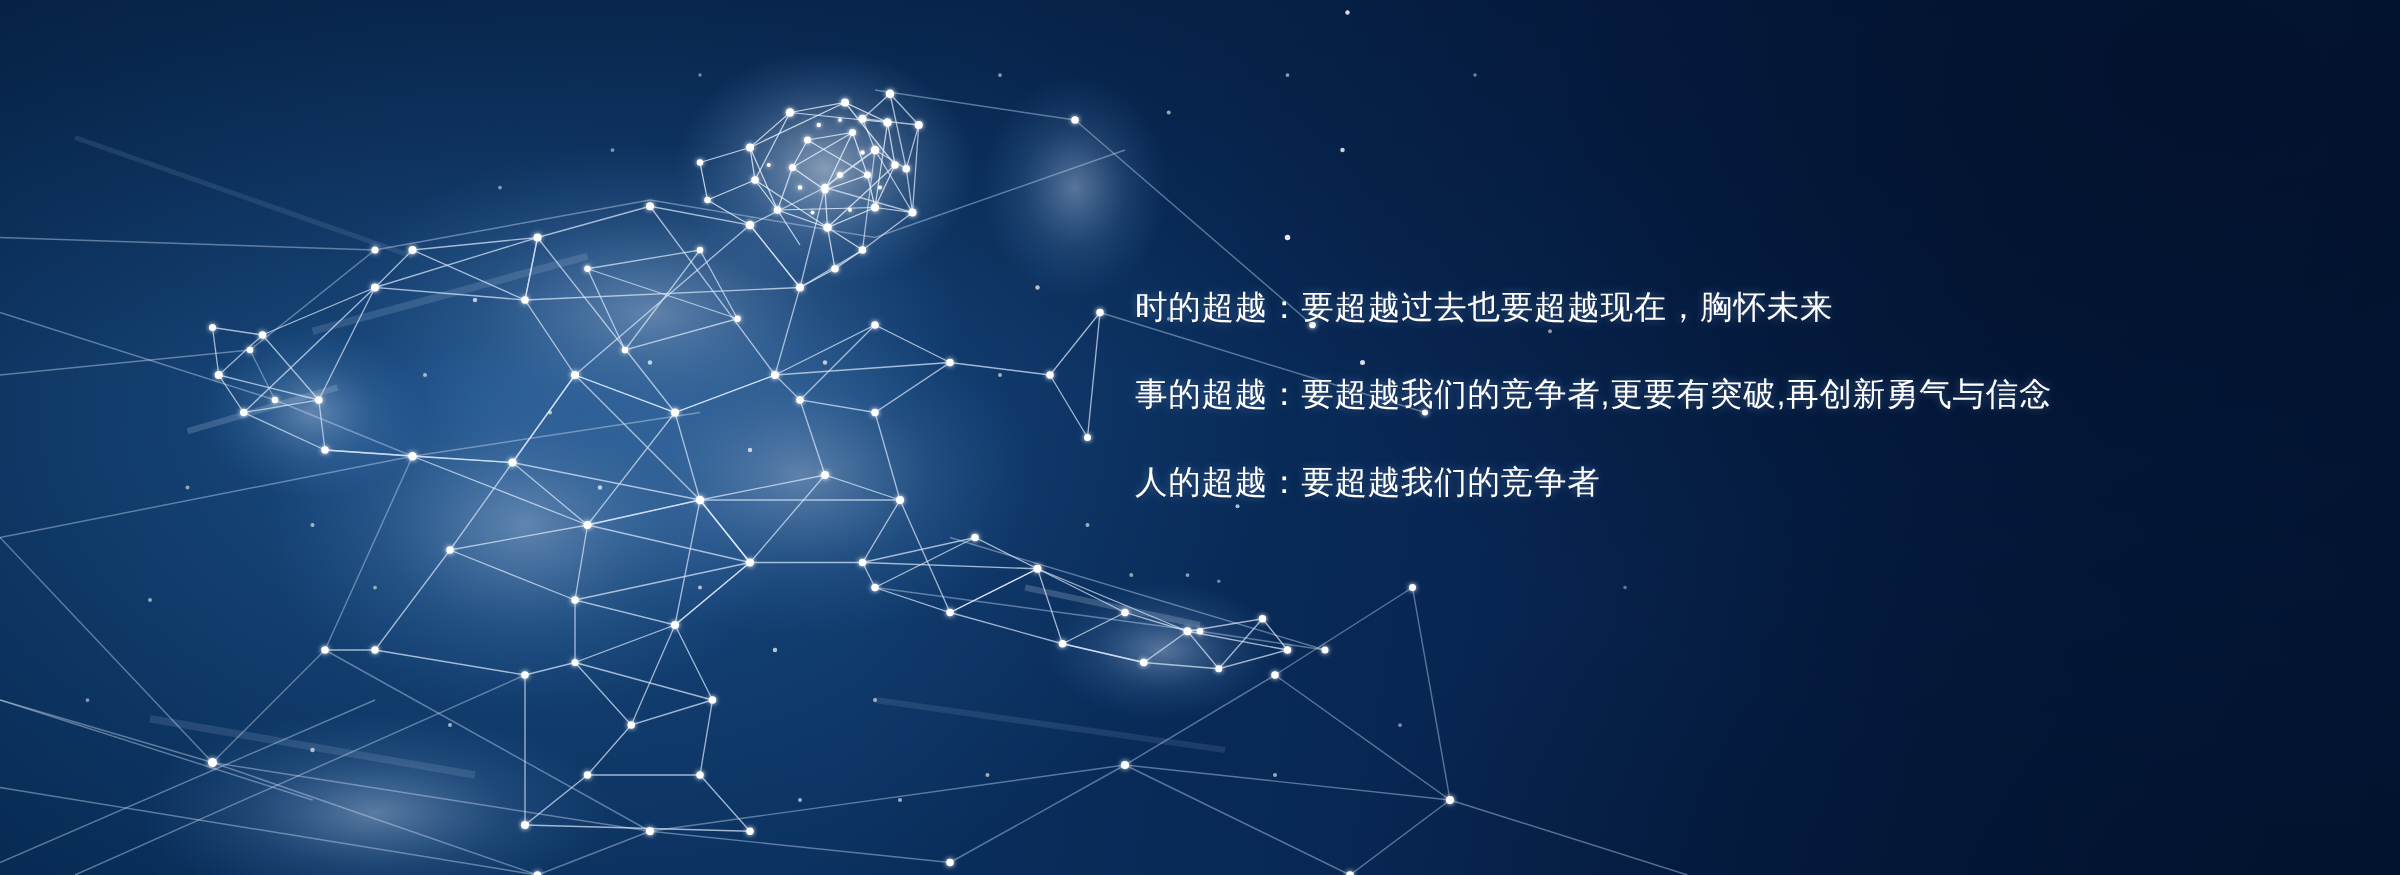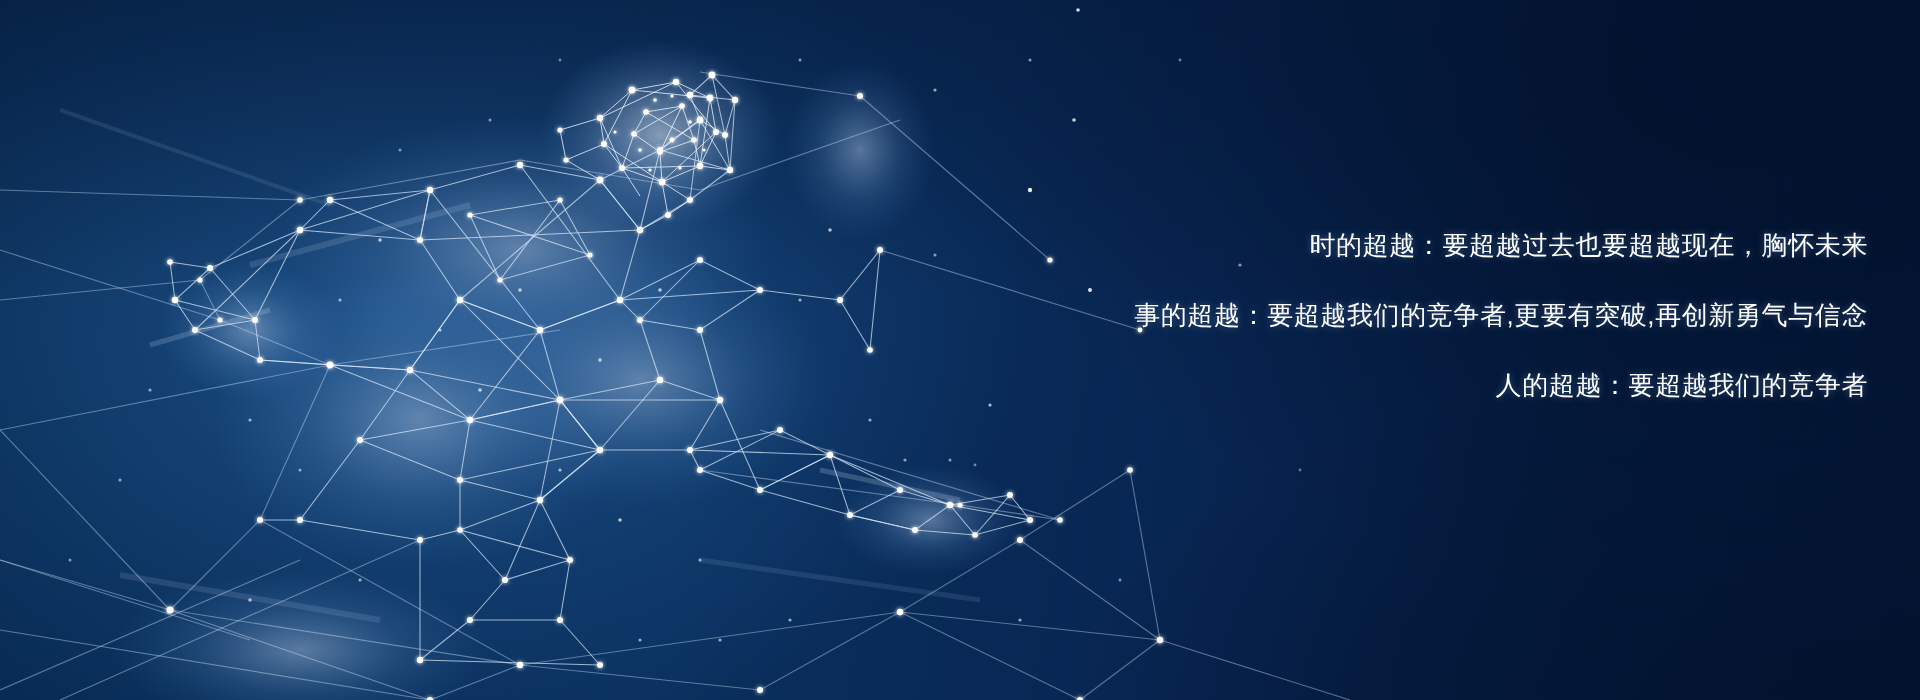--- a/index.html
+++ b/index.html
@@ -8,21 +8,20 @@
     padding: 0;
     background: #03152c;
   }
   #stage {
     position: relative;
     width: 1920px;
     height: 700px;
     overflow: hidden;
     font-family: "Liberation Sans", "DejaVu Sans", sans-serif;
     background: #0a3d7a;
-    text-align: right;
   }
   
   .bg-base {
     position: absolute; inset: 0;
     background:
       radial-gradient(ellipse 1500px 1100px at 2% 52%,
          #2a72c6 0%, #1f63b4 18%, #1455a2 34%, #0d3f7e 52%, #093161 66%, #062murky 100%);
     background-color: #072a52;
   }
   .bg-base2 {
@@ -60,21 +59,21 @@
   .tagline {
     color: #ffffff;
     font-size: 26px;
     line-height: 1;
     letter-spacing: 0.6px;
     margin: 0 0 44px 0;
     white-space: nowrap;
     text-shadow: 0 0 7px rgba(140,190,255,0.45), 0 1px 2px rgba(0,10,30,0.65);
     font-weight: 400;
   }
-  .tagline:last-child { margin-bottom: 0; margin-left: 28px; }
+  .tagline:last-child { margin-bottom: 0; }
 </style>
 </head>
 <body>
 
 <div id="stage">
 
   <div class="bg-base"></div>
   <div class="bg-base2"></div>
   <div class="bg-vignette"></div>
   <div class="bg-topdark"></div>

